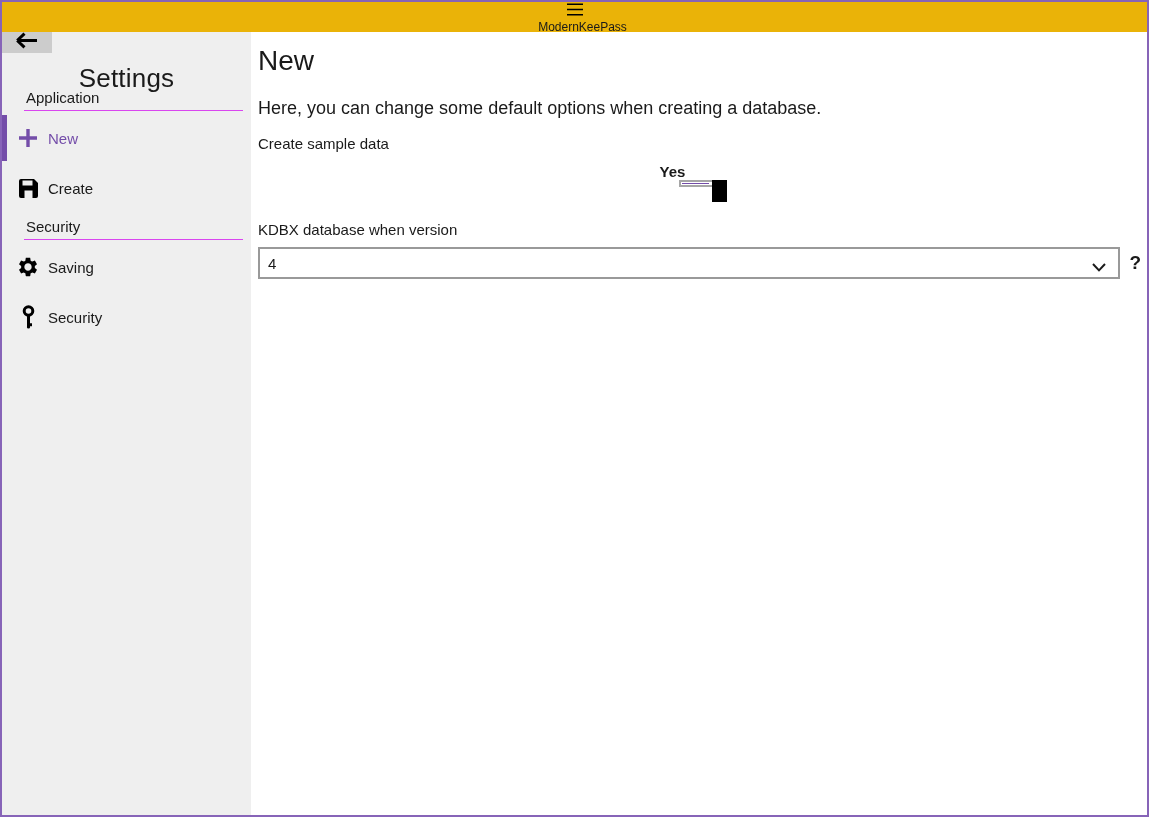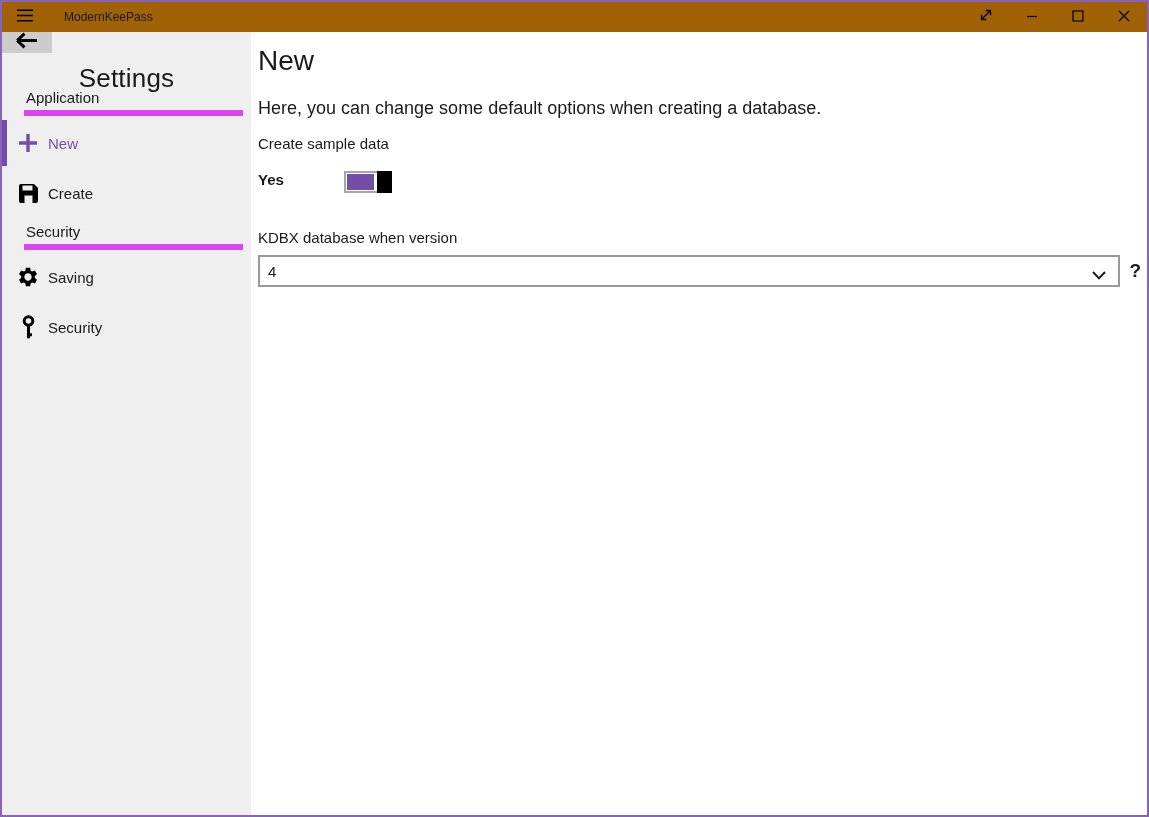--- a/index.html
+++ b/index.html
@@ -9,52 +9,52 @@
     border:2px solid var(--window_border, #8764b8);
     background:#ffffff;
     font-family:"Liberation Sans", sans-serif;
     color:#1a1a1a;
     overflow:hidden;
     cursor:default;
     -webkit-font-smoothing:antialiased;
   }
 
   
-  .titlebar { height:30px; display:flex; align-items:center; background:#a16207; }
+  .titlebar { height:30px; display:flex; align-items:center; background:#eab308;flex-direction:column; }
   .menu-btn { width:46px; height:30px; display:flex; align-items:center; justify-content:center; }
   .app-title { font-size:12px; margin-left:16px; color:#1a1a1a; white-space:nowrap; }
   .caption-group { margin-left:auto; display:flex; }
   .cap-btn { width:46px; height:30px; display:flex; align-items:center; justify-content:center; }
 
   
   .app-body { display:flex; height:calc(817px - 4px - 30px); }
 
   
   .sidebar { width:249px; flex-shrink:0; background:var(--sidebar_bg,#efefef); }
   .sidebar-header { display:flex; height:50px;flex-direction:column; }
   .back-btn { width:50px; height:50px; background:var(--back_button_bg,#cccccc);
               display:flex; align-items:center; justify-content:center; }
   .settings-title { flex:1; text-align:center; font-size:26px; font-weight:300;
                     line-height:50px; letter-spacing:0.2px; }
   .section-label { margin:7px 8px 0 22px; padding:0 0 4px 2px; font-size:15px;
-                   border-bottom:6px solid #d946ef; }
+                   border-bottom:1px solid #d946ef; }
   .nav-item { position:relative; height:46px; margin-top:4px;
               display:flex; align-items:center; padding-left:14px; }
   .nav-icon { width:24px; height:24px; display:flex; align-items:center; justify-content:center; }
   .nav-label { margin-left:8px; font-size:15px; }
   .nav-item.selected .nav-label { color:var(--accent,#744da9); }
   .nav-item.selected::before { content:""; position:absolute; left:0; top:0; bottom:0;
                                width:5px; background:var(--accent,#744da9); }
 
   
   .main { flex:1; padding-left:7px; background:#fff; }
   .page-title { font-size:28px; font-weight:300; line-height:34px; margin:12px 0 0 0; }
   .description { margin-top:20px; font-size:18px; }
   .toggle-header { margin-top:16px; font-size:15px; }
-  .toggle-row { margin-top:19px; display:flex; height:24px; }
+  .toggle-row { margin-top:11px; display:flex; align-items:center; height:24px;flex-direction:column; }
   .toggle-state { font-size:15px; font-weight:bold; width:86px; }
   .toggle { position:relative; width:48px; height:22px; box-sizing:border-box;
             border:2px solid #a6a6a6; background:#fff; }
   .toggle-fill { position:absolute; left:1px; top:1px; bottom:1px; right:16px;
                  background:var(--accent,#744da9); }
   .toggle-thumb { position:absolute; right:-2px; top:-2px; width:15px; height:22px;
                   background:#000; }
   .dd-header { margin-top:34px; font-size:15px; }
   .field-row { margin-top:9px; display:flex; align-items:center; }
   .combobox { flex:1; height:32px; box-sizing:border-box; border:2px solid #999999;

